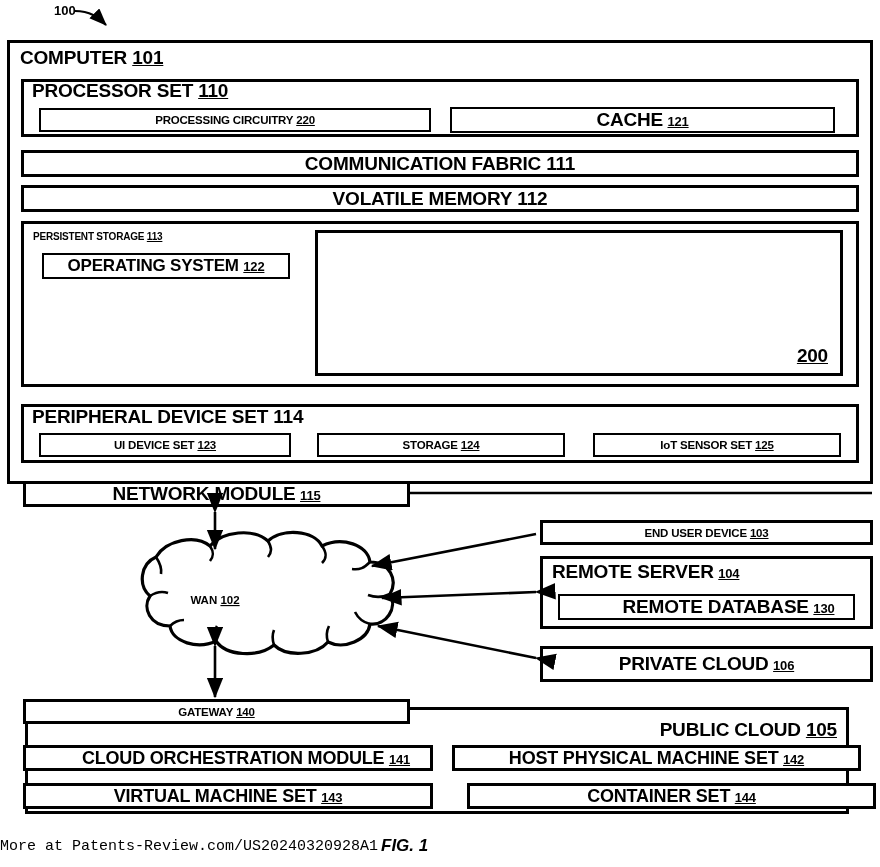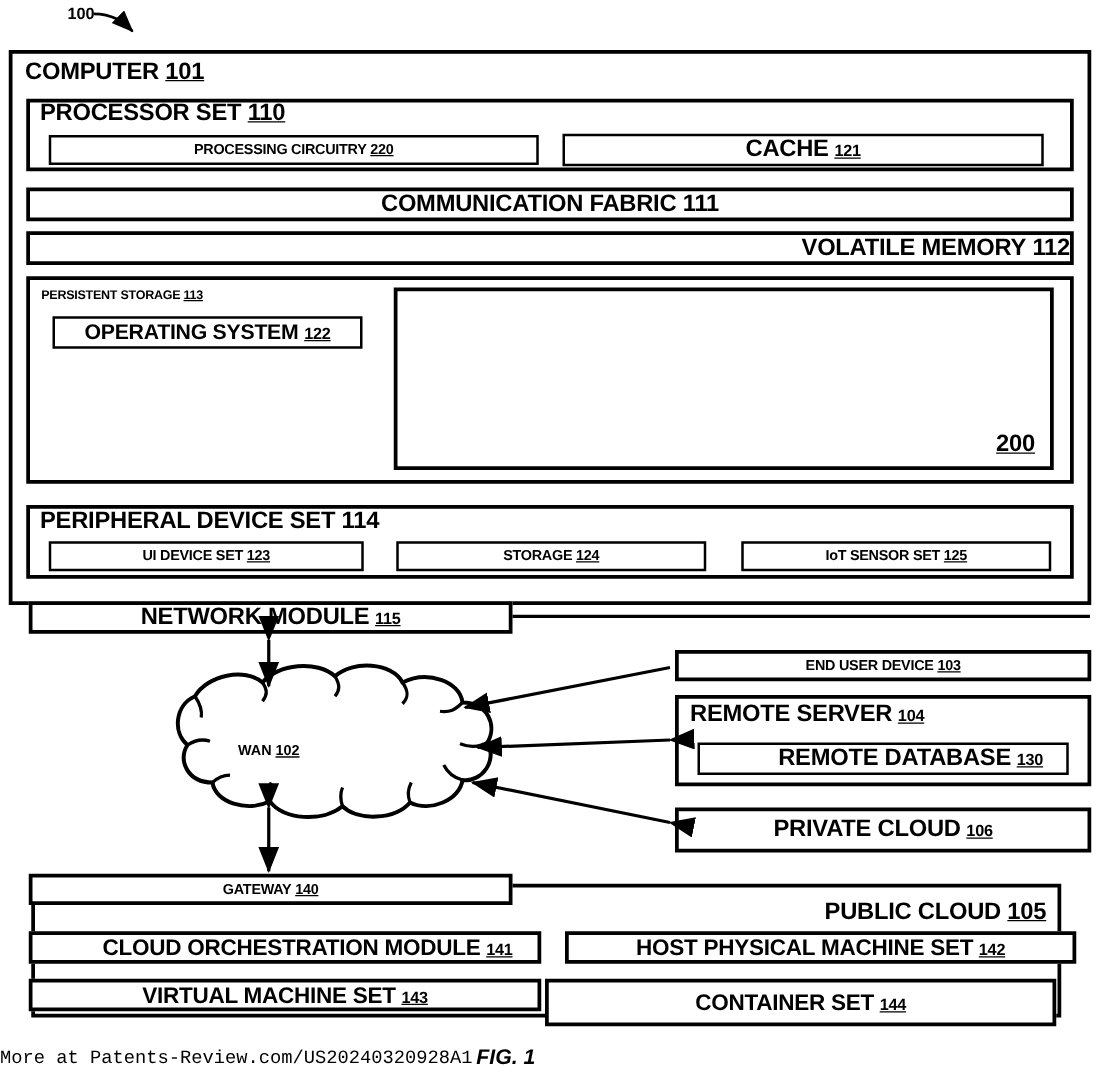--- a/index.html
+++ b/index.html
@@ -118,21 +118,21 @@
     <span style="font-size:19px;">CACHE</span>&nbsp;<span class="num n">121</span>
   </div>
 </div>
 
 <div class="box center-row" style="left:21px; top:150px; width:838px; height:27px;">
   <div class="lbl t-big">
     <span>COMMUNICATION FABRIC</span>&nbsp;<span>111</span>
   </div>
 </div>
 
-<div class="box center-row" style="left:21px; top:185px; width:838px; height:27px;justify-content:flex-end;">
+<div class="box center-row" style="left:21px; top:185px; width:838px; height:27px;">
   <div class="lbl t-big">
     <span>VOLATILE MEMORY</span>&nbsp;<span>112</span>
   </div>
 </div>
 
 <div class="box" id="persistent-storage-box" style="left:21px; top:221px; width:838px; height:166px;">
   <div class="hdr lbl t-tiny" style="left:9px; top:7px;">
     <span>PERSISTENT STORAGE</span>&nbsp;<span class="num">113</span>
   </div>
 </div>
@@ -224,21 +224,21 @@
     <span style="font-size:18px;">HOST PHYSICAL MACHINE SET</span>&nbsp;<span class="num n">142</span>
   </div>
 </div>
 
 <div class="box center-row" style="left:23px; top:783px; width:410px; height:26px;">
   <div class="lbl t-mid">
     <span style="font-size:18px;">VIRTUAL MACHINE SET</span>&nbsp;<span class="num n">143</span>
   </div>
 </div>
 
-<div class="box center-row" style="left:436px; top:783px; width:409px; height:38px;">
+<div class="box center-row" style="left:467px; top:783px; width:409px; height:26px;">
   <div class="lbl t-mid">
     <span style="font-size:18px;">CONTAINER SET</span>&nbsp;<span class="num n">144</span>
   </div>
 </div>
 
 <svg class="overlay" viewBox="0 0 880 867">
   <defs>
     <marker id="arrowhead" markerWidth="9" markerHeight="9" refX="7.5" refY="3.2" orient="auto" markerUnits="strokeWidth">
       <path d="M0,0 L8,3.2 L0,6.4 z" fill="#000"></path>
     </marker>

